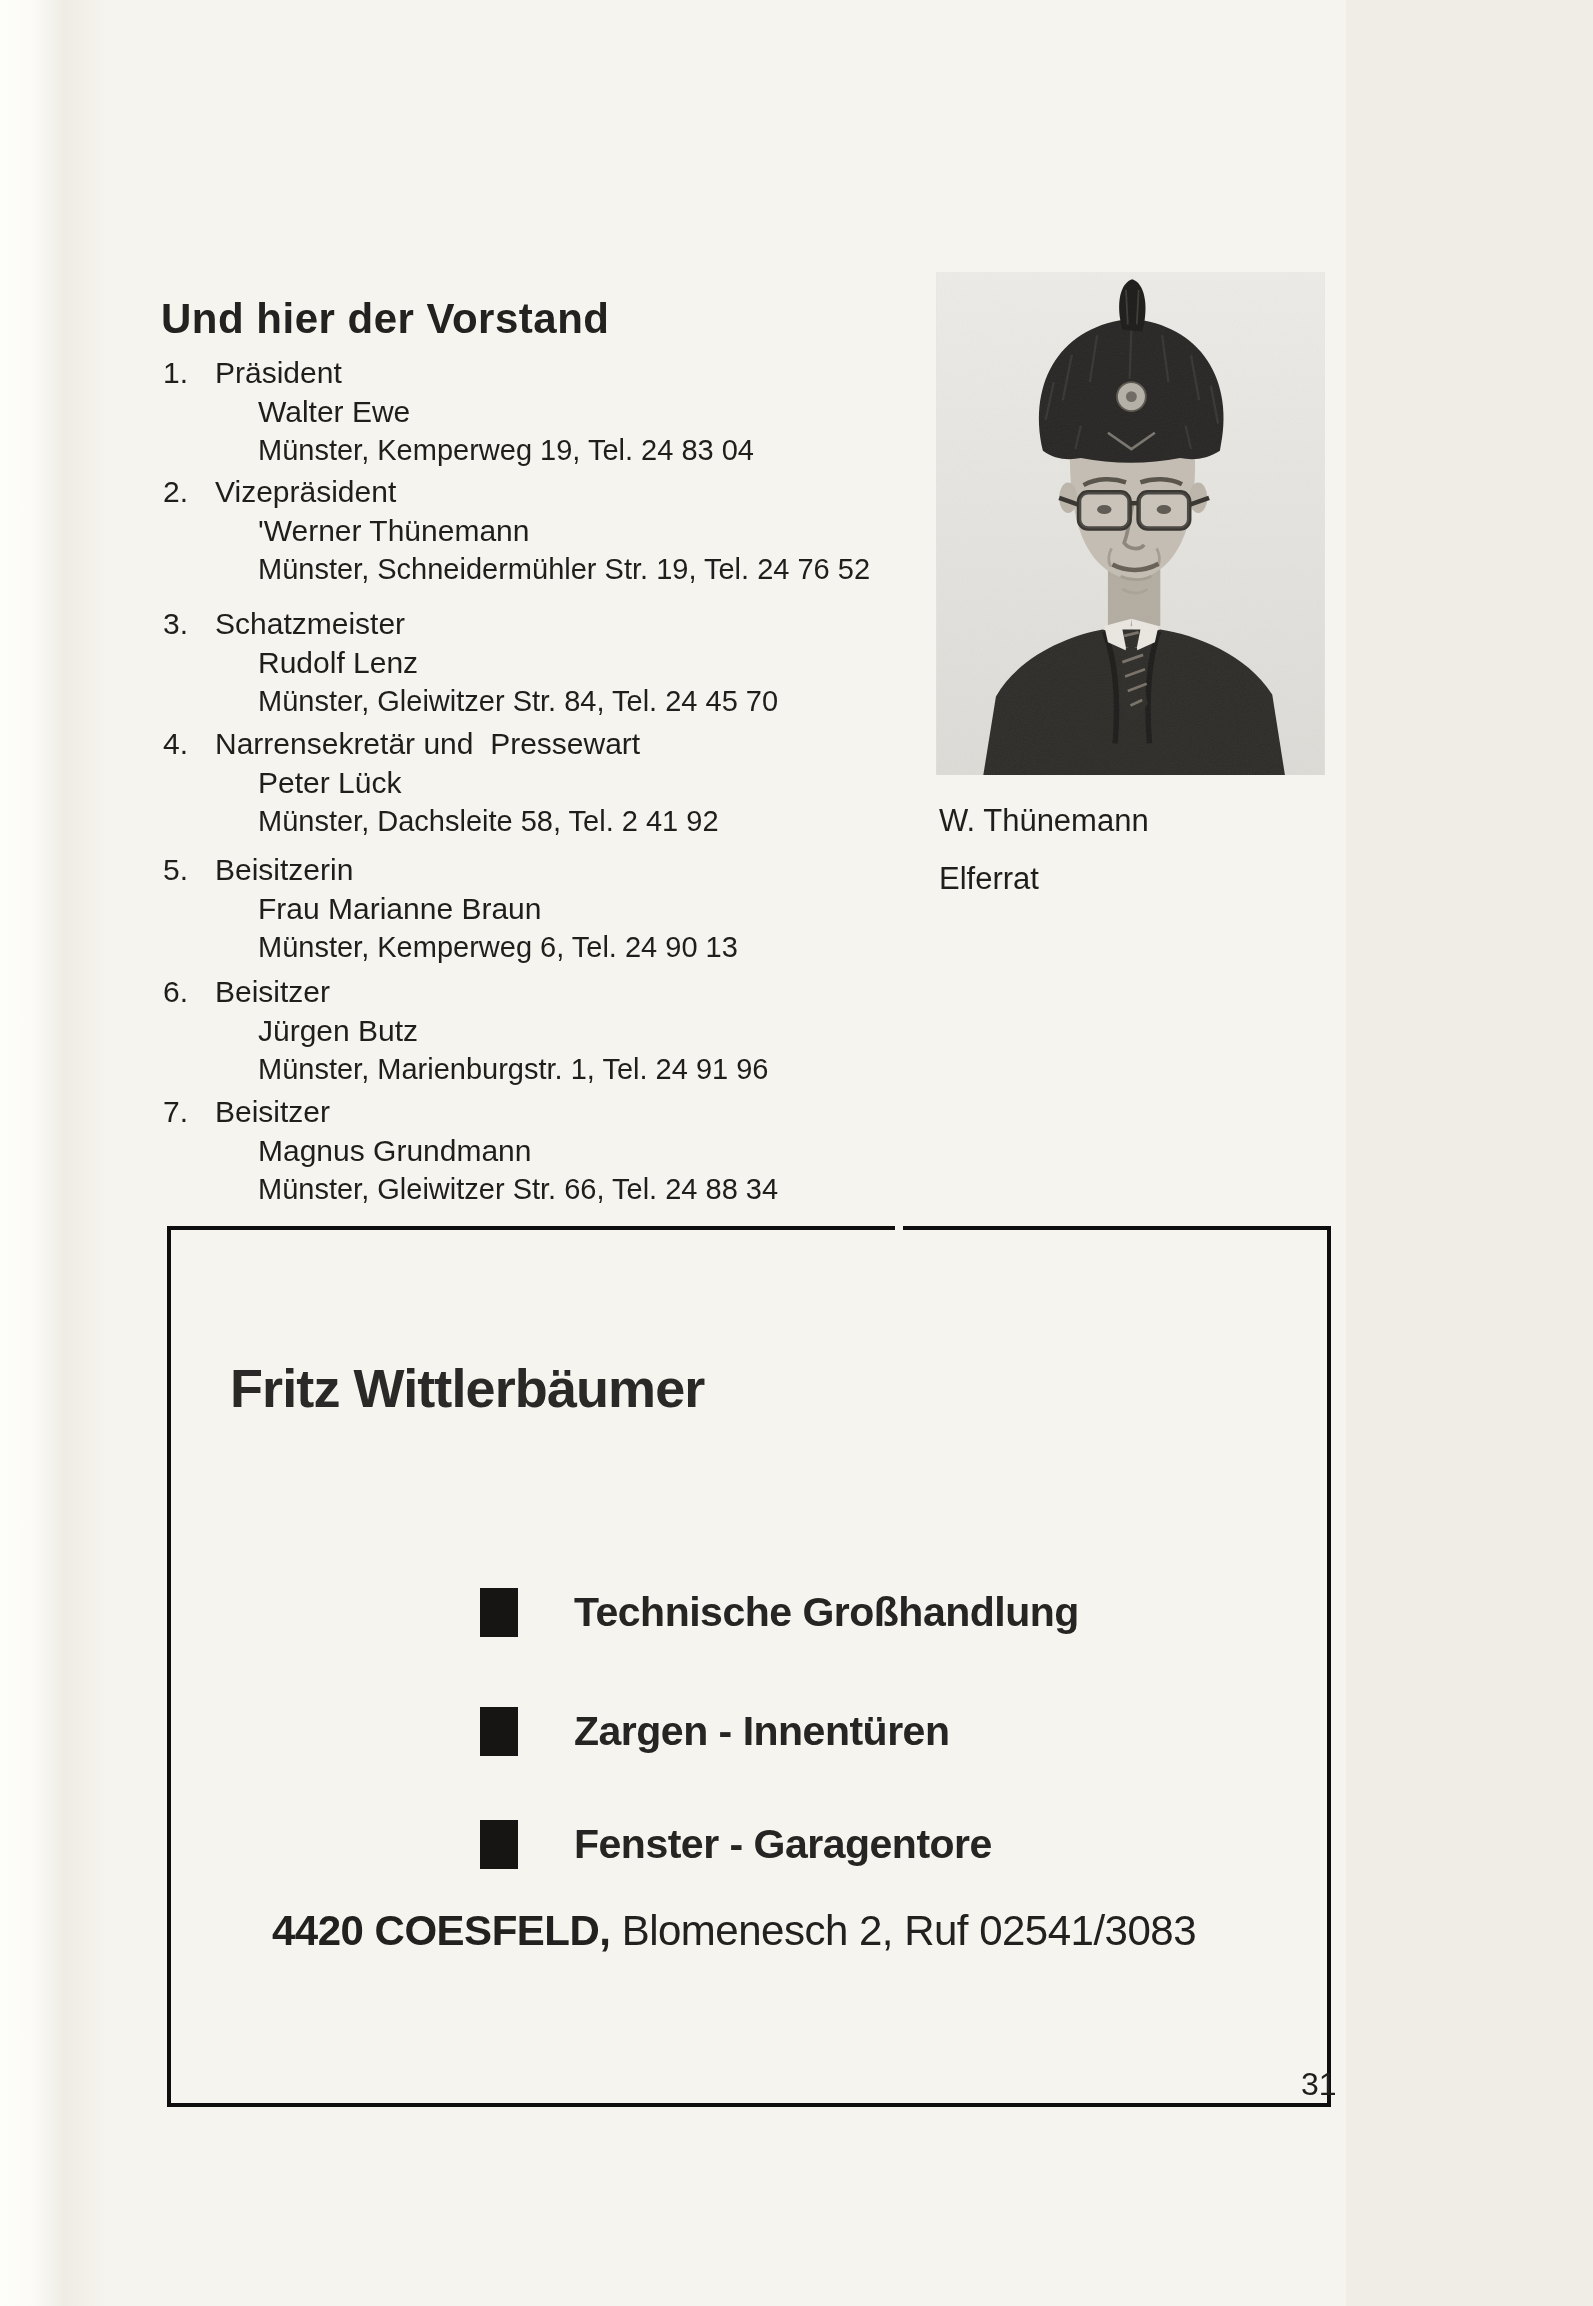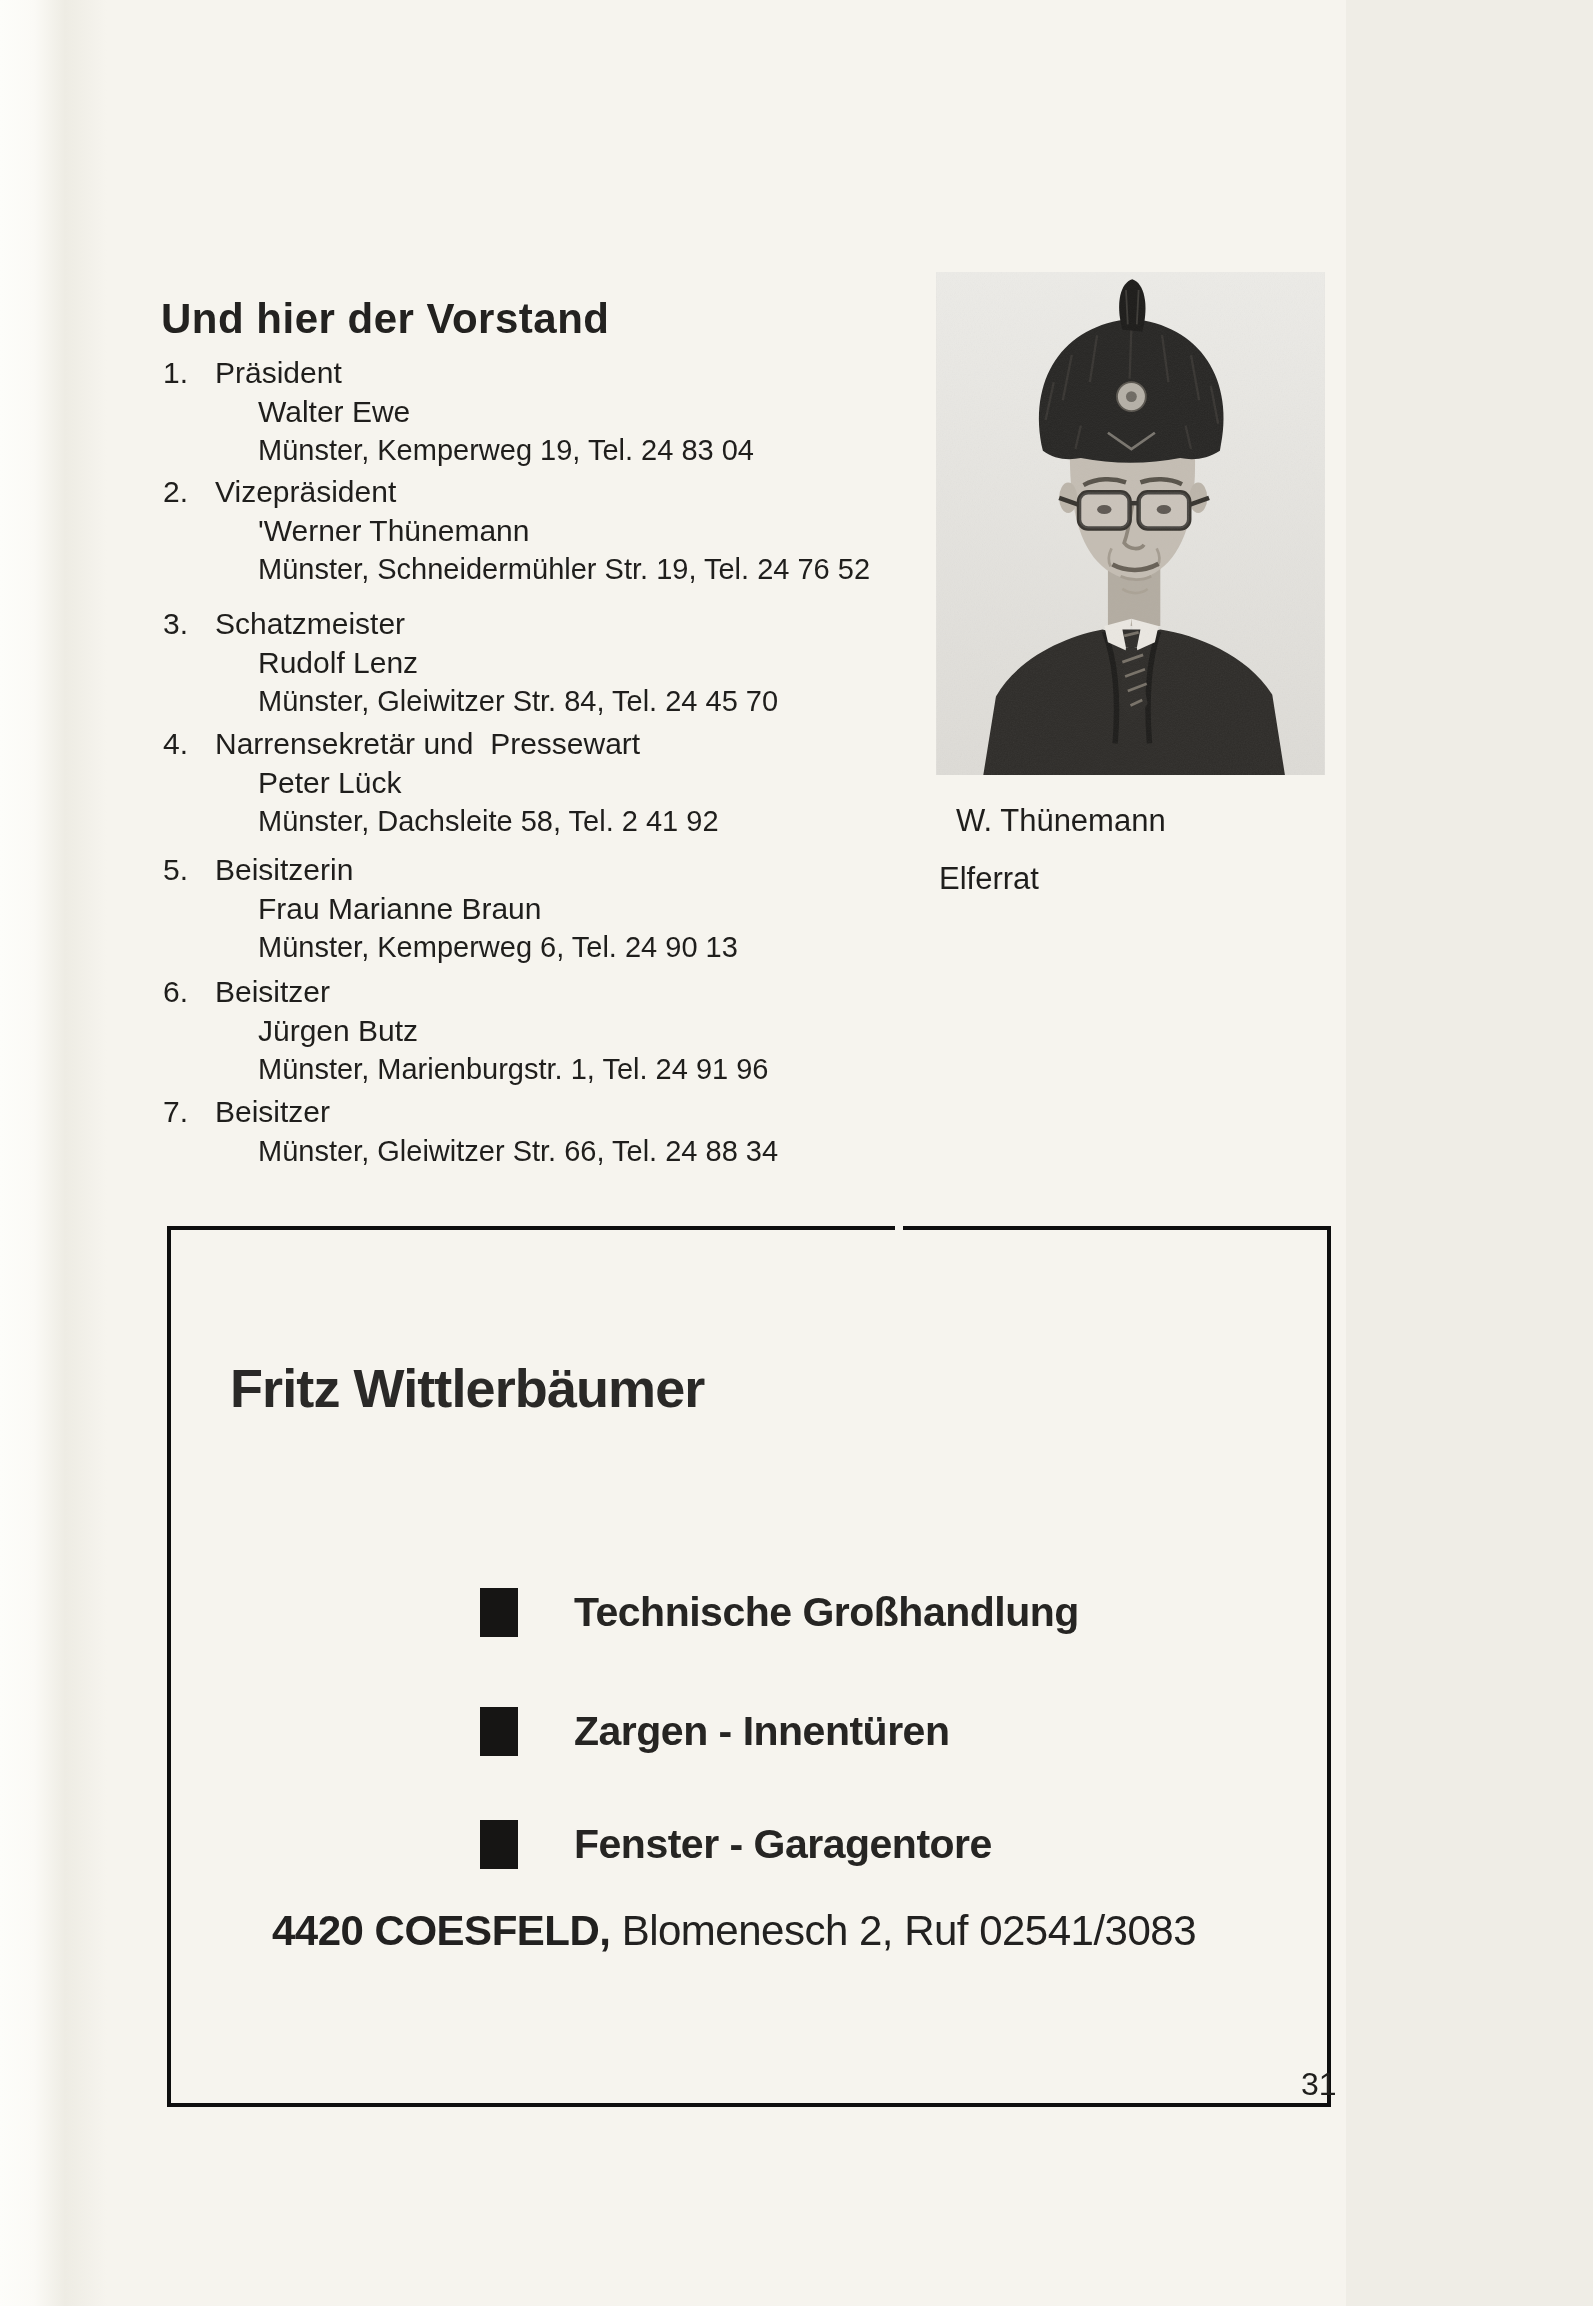--- a/index.html
+++ b/index.html
@@ -28,21 +28,21 @@
   .role-row{display:flex;font-size:30px;line-height:40px;}
   .num{width:52px;flex:0 0 52px;}
   .role{white-space:pre-wrap;}
   .name,.addr{margin-left:95px;font-size:30px;line-height:38px;}
   .addr{font-size:29px;}
   
   .photo{
     position:absolute;left:936px;top:272px;width:389px;height:503px;
     background:#e7e5e1;
   }
-  .cap-name{position:absolute;left:939px;top:803px;font-size:31px;margin-left:17px;}
+  .cap-name{position:absolute;left:939px;top:803px;font-size:31px;}
   .cap-role{position:absolute;left:939px;top:861px;font-size:31px;}
   
   .adbox{
     position:absolute;left:167px;top:1226px;width:1156px;height:873px;
     border:4.5px solid #0e0e0e;background:transparent;
   }
   .adbox .border-gap{
     position:absolute;left:724px;top:-4.5px;width:8.1px;height:4.5px;background:#f6f4ee;
   }
   .ad-company{
@@ -120,20 +120,21 @@
         <span class="role">Beisitzer</span>
       </div>
     <div class="name">Jürgen Butz</div>
     <div class="addr">Münster, Marienburgstr. 1, Tel. 24 91 96</div>
   </div>
   <div class="item" style="top:1092px">
     <div class="role-row">
         <span class="num">7.</span>
         <span class="role">Beisitzer</span>
       </div>
+    <div class="name">Magnus Grundmann</div>
     <div class="addr">Münster, Gleiwitzer Str. 66, Tel. 24 88 34</div>
   </div>
 
   <div class="photo">
     <svg width="389" height="503" viewBox="0 0 430 557" xmlns="http://www.w3.org/2000/svg">
       <defs>
         <linearGradient id="bgg" x1="0" y1="0" x2="0" y2="1">
           <stop offset="0" stop-color="#ecebe7"></stop>
           <stop offset="1" stop-color="#dddbd6"></stop>
         </linearGradient>

